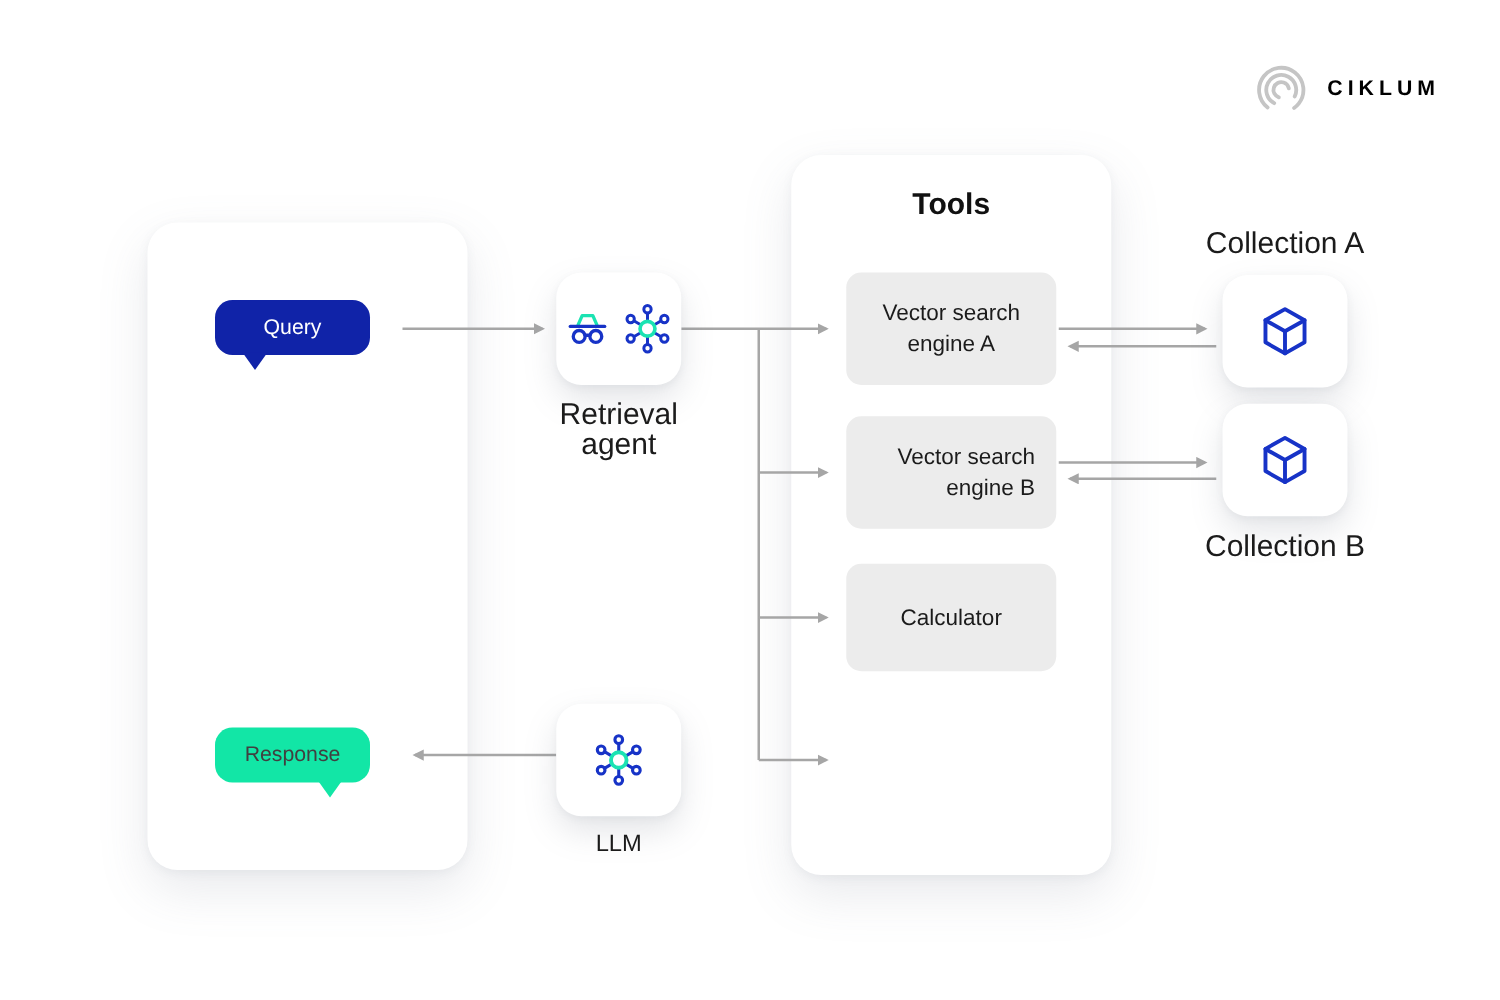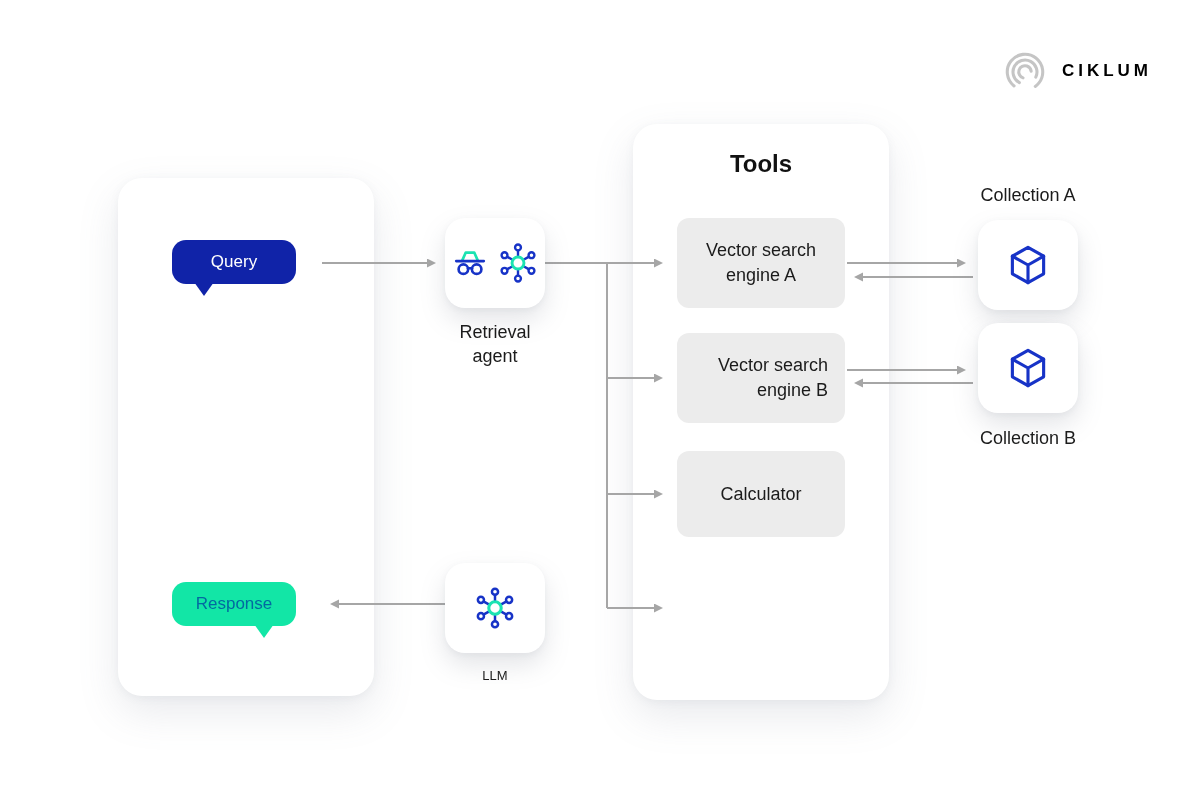--- a/index.html
+++ b/index.html
@@ -32,26 +32,26 @@
     display:flex;align-items:center;justify-content:center;
     font-size:17px;z-index:3;
   }
   .bubble .tail{
     position:absolute;bottom:-12px;width:0;height:0;
     border-left:10px solid transparent;border-right:10px solid transparent;
     border-top:14px solid transparent;
   }
   .bubble-query{background:#1023A8;color:#ffffff;}
   .bubble-query .tail{left:22px;border-top-color:#1023A8;}
-  .bubble-response{background:#12E6A6;color:#0369a1;justify-content:center;}
+  .bubble-response{background:#12E6A6;color:#404040;justify-content:center;}
   .bubble-response .tail{right:22px;border-top-color:#12E6A6;}
 
   
   .lbl{
-    position:absolute;text-align:center;font-size:18px;line-height:24px;
+    position:absolute;text-align:center;font-size:24px;line-height:24px;
     color:#1b1b1b;z-index:3;
   }
   .tools-title{
     position:absolute;left:0;right:0;top:26px;text-align:center;
     font-size:24px;font-weight:600;color:#111111;
   }
   .toolbox{
     position:absolute;left:44px;width:168px;background:#ECECEC;border-radius:12px;
     display:flex;align-items:center;justify-content:center;text-align:center;
     font-size:18px;line-height:25px;color:#1b1b1b;z-index:3;
@@ -159,21 +159,21 @@
           <circle cx="24" cy="41" r="3.2"></circle>
         <circle cx="38.7" cy="15.5" r="3.2"></circle>
           <circle cx="9.3" cy="15.5" r="3.2"></circle>
         <circle cx="38.7" cy="32.5" r="3.2"></circle>
           <circle cx="9.3" cy="32.5" r="3.2"></circle>
       </g>
       <circle cx="24" cy="24" r="6.5" stroke="#1BE3B2" stroke-width="3.2"></circle>
     </g>
   </svg>
 </div>
-<div class="lbl" style="left:445px;top:664px;width:100px;font-size:13px;">LLM</div>
+<div class="lbl" style="left:445px;top:664px;width:100px;font-size:19px;">LLM</div>
 
 <div class="panel abs" style="left:633px;top:124px;width:256px;height:576px;">
   <div class="tools-title">Tools</div>
   <div class="toolbox" style="top:94px;height:90px;">
     <div class="inner">Vector search engine A</div>
   </div>
   <div class="toolbox" style="top:209px;height:90px;text-align:right;">
     <div class="inner">Vector search engine B</div>
   </div>
   <div class="toolbox" style="top:327px;height:86px;">

